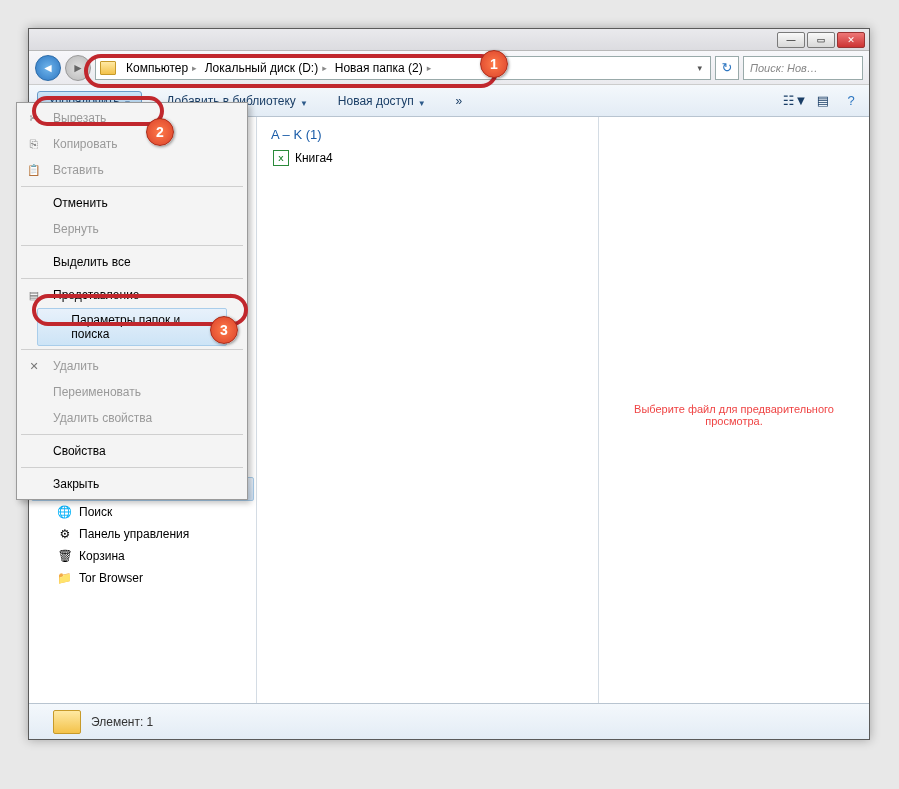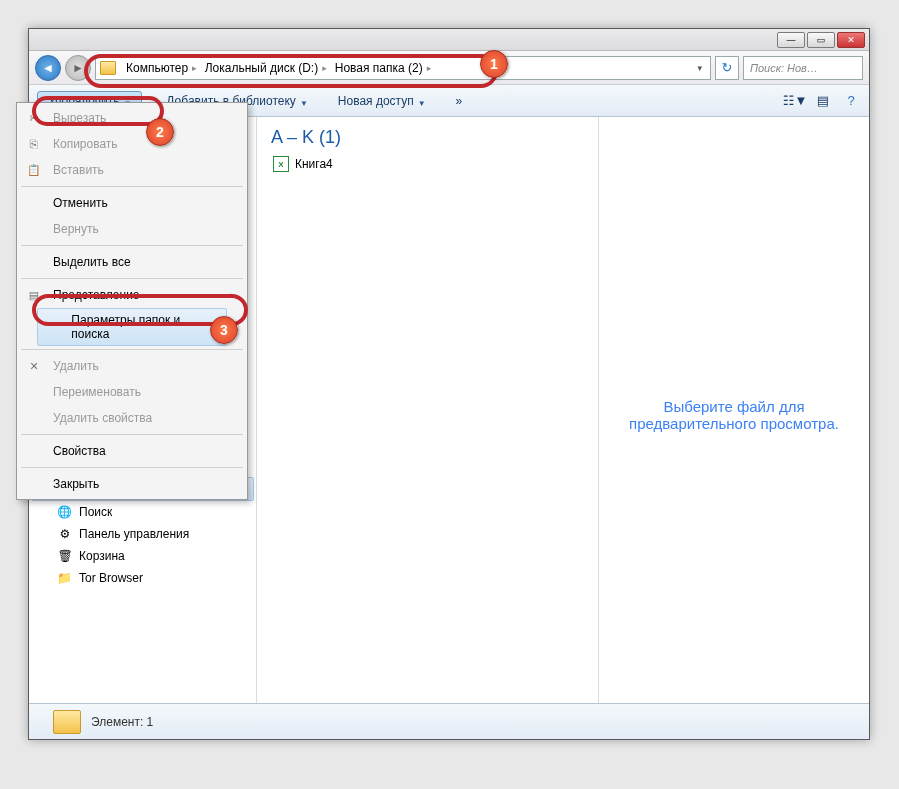--- a/index.html
+++ b/index.html
@@ -23,24 +23,24 @@
 .tbitem .dd{font-size:8px;color:#2d5a8a;}
 .tb-pressed{background:linear-gradient(#cde4f6,#a9cdea);border:1px solid #6a9bc8;border-radius:3px;padding:2px 10px;}
 .tb-right{margin-left:auto;display:flex;gap:8px;align-items:center;}
 .tbicon{width:20px;height:18px;display:flex;align-items:center;justify-content:center;border:1px solid transparent;border-radius:2px;cursor:pointer;font-size:13px;}
 .content { display:flex; height:calc(100% - 22px - 34px - 32px - 36px); position:relative;}
 .sidebar { width:228px; border-right:1px solid #d4dce4; background:#fff; font-size:12px; padding-top:6px;}
 .side-item{display:flex;align-items:center;gap:6px;padding:3px 6px 3px 28px;cursor:pointer;}
 .side-item.selected{background:linear-gradient(#e8f1fb,#d4e6f8);border:1px solid #a9cdea;border-radius:2px;margin:0 2px;padding-left:26px;}
 .side-ico{width:16px;height:16px;display:inline-flex;align-items:center;justify-content:center;font-size:12px;}
 .filepane { flex:1; background:#fff; border-right:1px solid #d4dce4; padding:10px 14px; font-size:12px;}
-.group-header{color:#1a5ca8;font-size:18px;margin-bottom:6px;}
+.group-header{color:#1a5ca8;font-size:13px;margin-bottom:6px;}
 .file-item{display:flex;align-items:center;gap:6px;padding:2px;cursor:pointer;}
 .xls-ico{width:16px;height:16px;background:#fff;border:1px solid #2a8a3a;position:relative;font-size:8px;color:#2a8a3a;display:flex;align-items:center;justify-content:center;font-weight:bold;}
-.preview { width:270px; background:#fff; display:flex; align-items:center; justify-content:center; font-size:15px; color:#3b82f6; padding:0 12px; text-align:center;margin-top:9px;}
+.preview { width:270px; background:#fff; display:flex; align-items:center; justify-content:center; font-size:11px; color:#ef4444; padding:0 12px; text-align:center;margin-top:9px;}
 .statusbar{height:36px;background:linear-gradient(#f4f8fc,#e3ecf5);border-top:1px solid #b8c4d0;display:flex;align-items:center;padding:0 24px;gap:10px;font-size:12px;color:#333;}
 .status-ico{width:28px;height:24px;background:linear-gradient(#ffe9a3,#f3c24a);border:1px solid #c79a2a;border-radius:2px;}
 
 .dropdown{position:absolute;left:16px;top:102px;width:232px;background:#f4f4f4;border:1px solid #9a9a9a;box-shadow:3px 3px 6px rgba(0,0,0,.25);font-size:12px;padding:2px 0;z-index:50;}
 .dd-item{display:flex;align-items:center;gap:10px;padding:5px 12px 5px 8px;cursor:pointer;}
 .dd-item.disabled{color:#9a9a9a;}
 .dd-item.highlight{background:linear-gradient(#e8f1fb,#cde4f6);border:1px solid #a9cdea;border-radius:2px;margin:0 20px;padding:4px 10px 4px 6px;}
 .dd-ico{width:18px;height:16px;display:inline-flex;align-items:center;justify-content:center;font-size:11px;color:#777;}
 .dd-sep{height:1px;background:#cfcfcf;margin:3px 4px;}
 .dd-arrow{margin-left:auto;font-size:9px;color:#555;}

